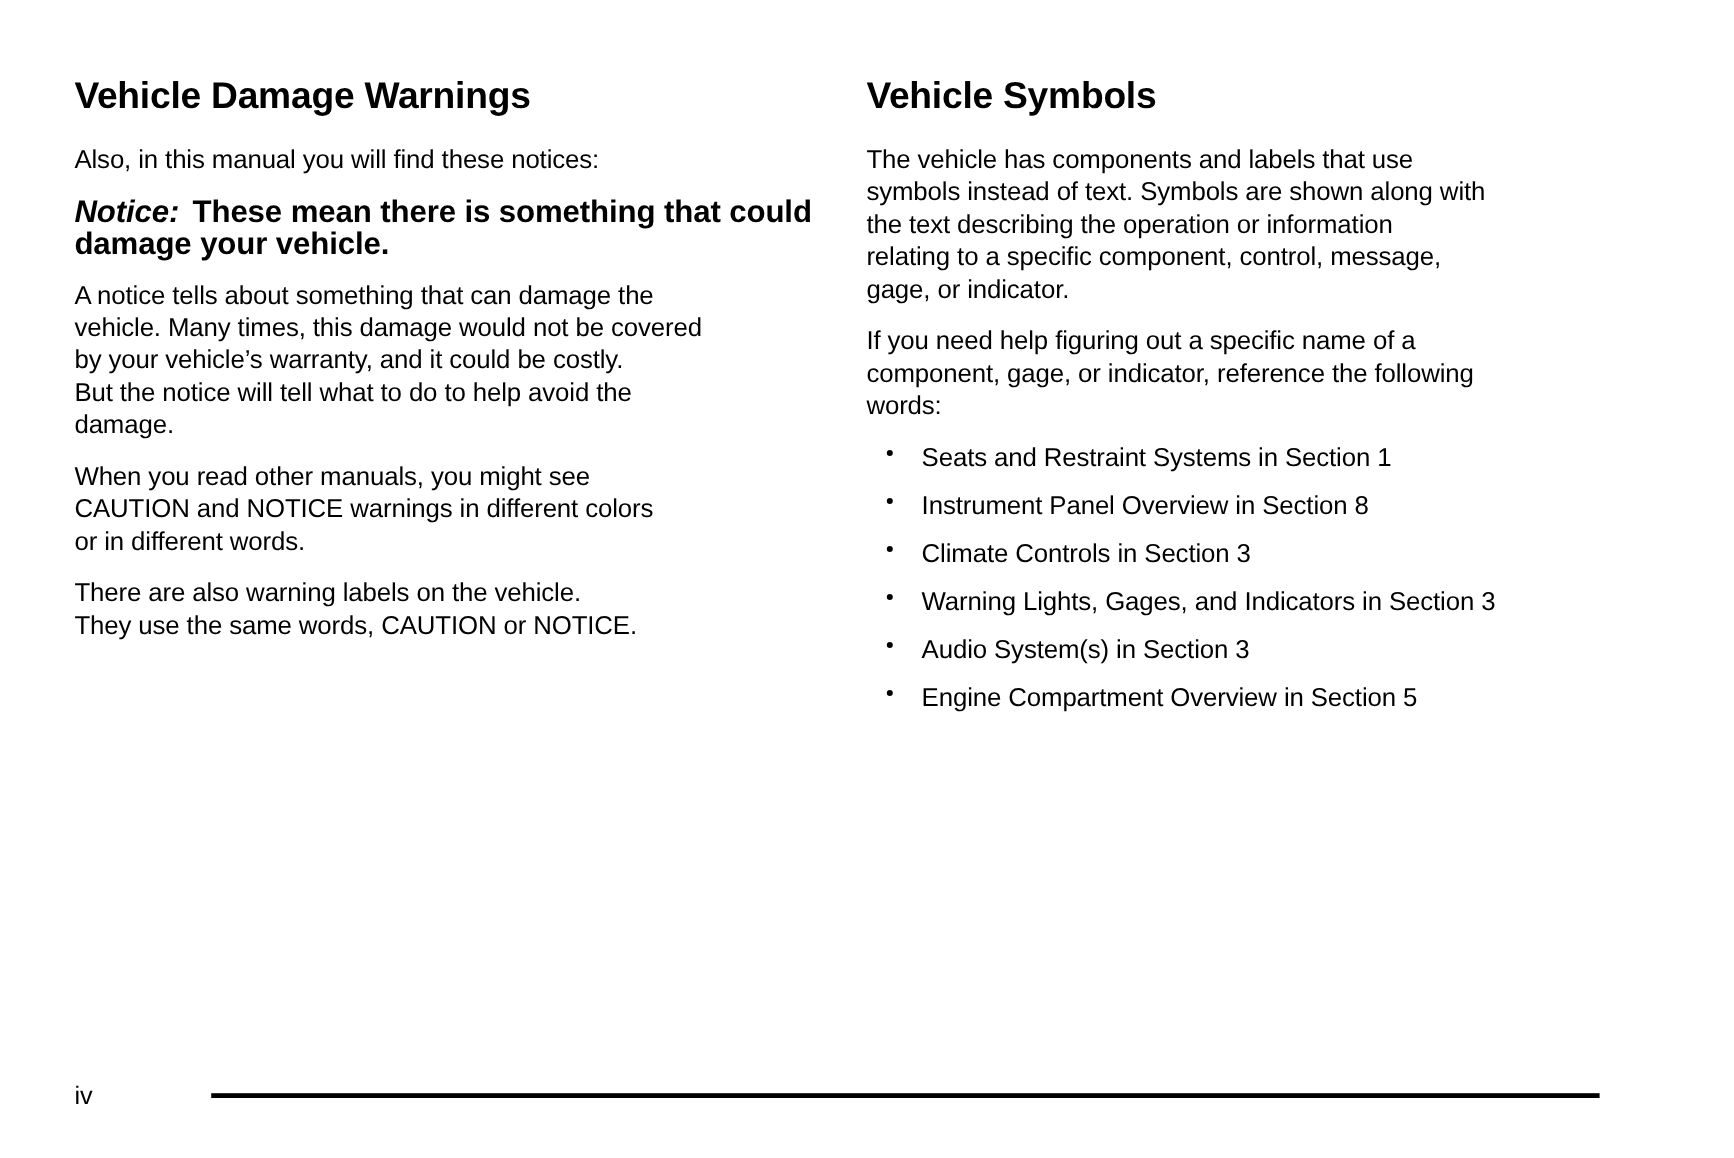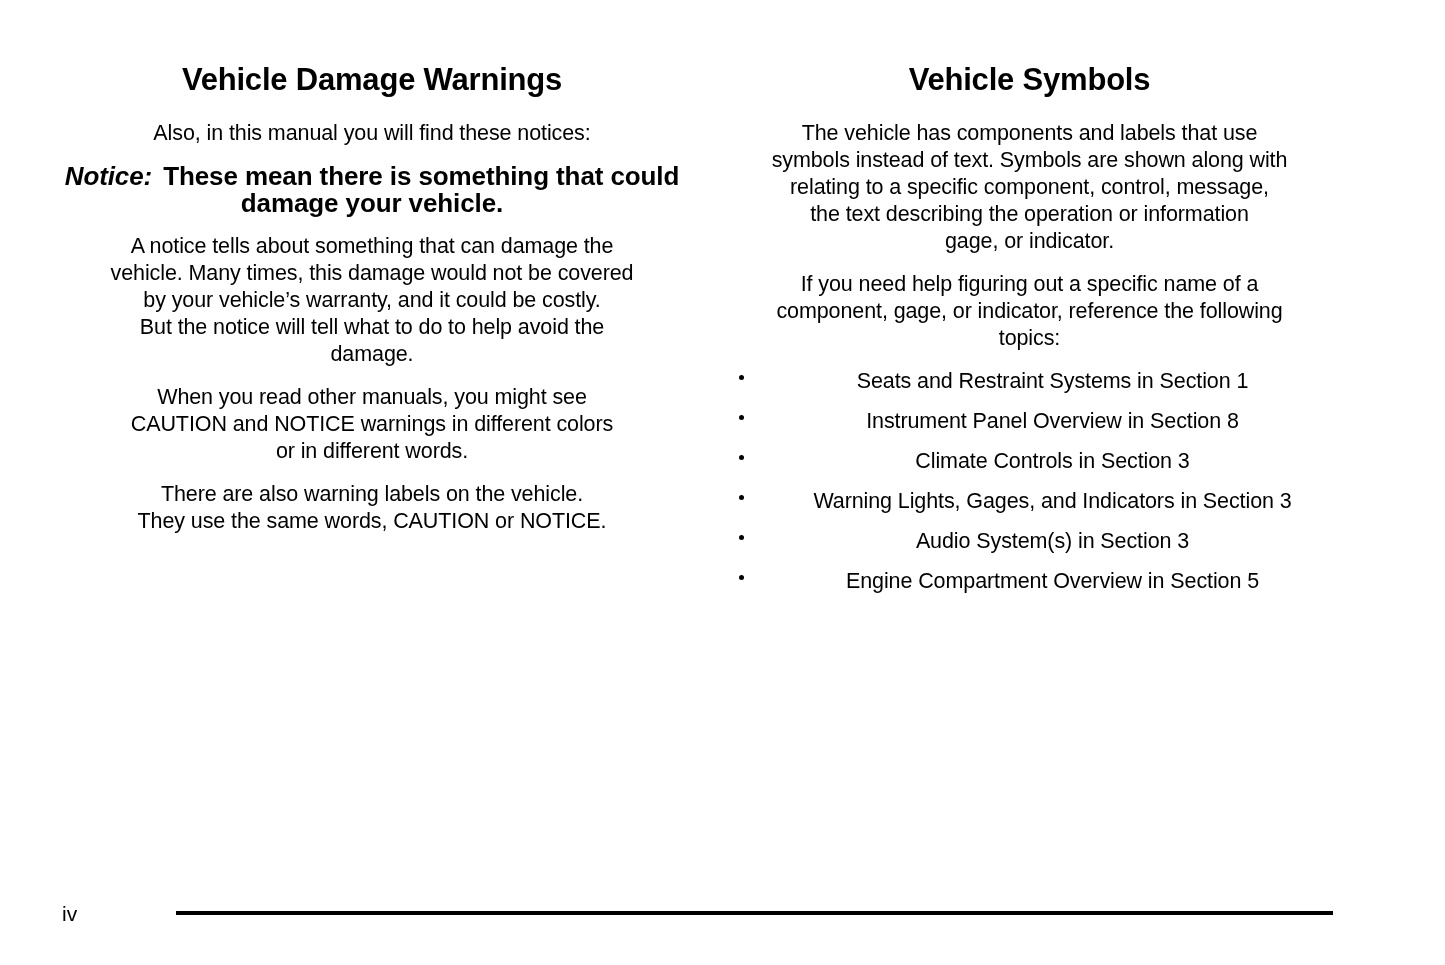--- a/index.html
+++ b/index.html
@@ -12,21 +12,20 @@
     height: 965px;
     position: relative;
     font-family: "Liberation Sans", sans-serif;
     color: #000000;
     -webkit-font-smoothing: antialiased;
   }
 
   .page {
     position: absolute;
     inset: 0;
-    text-align: center;
   }
 
   
   .col {
     position: absolute;
     top: 62px;
   }
   .col-left  { left: 62px;  width: 620px; }
   .col-right { left: 722px; width: 615px; }
 
@@ -153,29 +152,29 @@
 
   </div>
 
   <div class="col col-right">
 
     <h1 class="section-heading">Vehicle Symbols</h1>
 
     <p class="para">
       <span class="ln">The vehicle has components and labels that use</span>
       <span class="ln">symbols instead of text. Symbols are shown along with</span>
+      <span class="ln">the text describing the operation or information</span>
       <span class="ln">relating to a specific component, control, message,</span>
-      <span class="ln">the text describing the operation or information</span>
       <span class="ln">gage, or indicator.</span>
     </p>
 
     <p class="para">
       <span class="ln">If you need help figuring out a specific name of a</span>
       <span class="ln">component, gage, or indicator, reference the following</span>
-      <span class="ln">topics:</span>
+      <span class="ln">words:</span>
     </p>
 
     <ul class="bullet-list">
       <li class="bullet-item">
         <span class="bullet-dot"></span>
         <span>Seats and Restraint Systems in Section 1</span>
       </li>
       <li class="bullet-item">
         <span class="bullet-dot"></span>
         <span>Instrument Panel Overview in Section 8</span>

